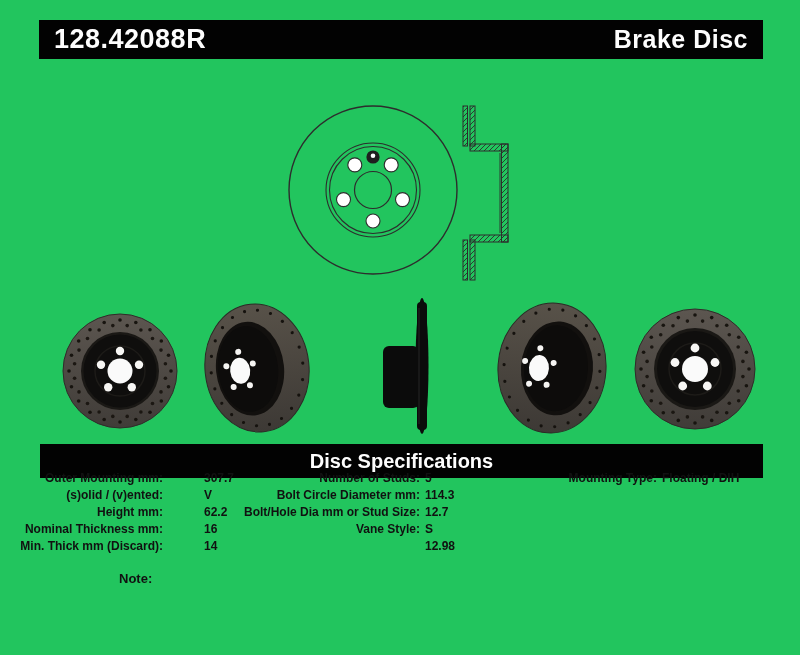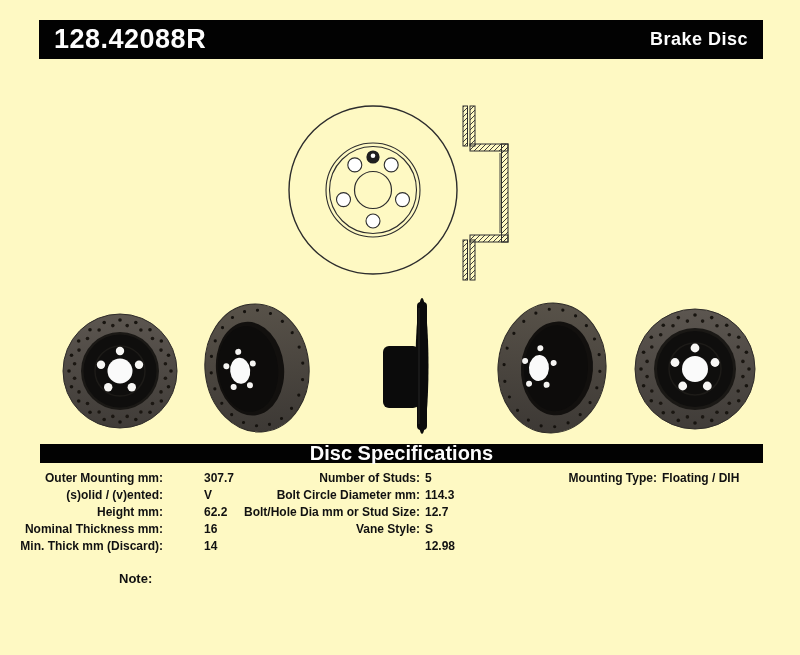--- a/index.html
+++ b/index.html
@@ -1,32 +1,32 @@
 <!DOCTYPE html>
 <html><head>
 <meta charset="utf-8">
 <style>
   html,body{margin:0;padding:0;background:#fff;}
   .canvas{
-    position:relative;width:800px;height:655px;background:#fef9c3;
+    position:relative;width:800px;height:655px;background:#22c55e;
     font-family:"Liberation Sans",sans-serif;color:#111;overflow:hidden;
   }
   
   .header-bar{
     position:absolute;left:39px;top:20px;width:724px;height:39px;
     background:#020202;color:#fdfdfd;display:flex;align-items:center;
     justify-content:space-between;padding:0 15px;box-sizing:border-box;
   }
   .header-bar .part{font-size:27px;font-weight:bold;letter-spacing:.5px;}
-  .header-bar .title{font-size:18px;font-weight:bold;letter-spacing:.5px;}
+  .header-bar .title{font-size:25px;font-weight:bold;letter-spacing:.5px;}
   
   .abs{position:absolute;}
   
   .spec-bar{
-    position:absolute;left:40px;top:444px;width:723px;height:19px;
+    position:absolute;left:40px;top:444px;width:723px;height:34px;
     background:#020202;color:#fdfdfd;display:flex;align-items:center;justify-content:center;
     font-size:20px;font-weight:bold;
   }
   
   .spec-col{position:absolute;top:470px;}
   .spec-col .spec-row{position:relative;height:17px;}
   .spec-col .spec-label{
     position:absolute;white-space:nowrap;font-size:12px;font-weight:bold;line-height:17px;
   }
   .spec-col .spec-value{

